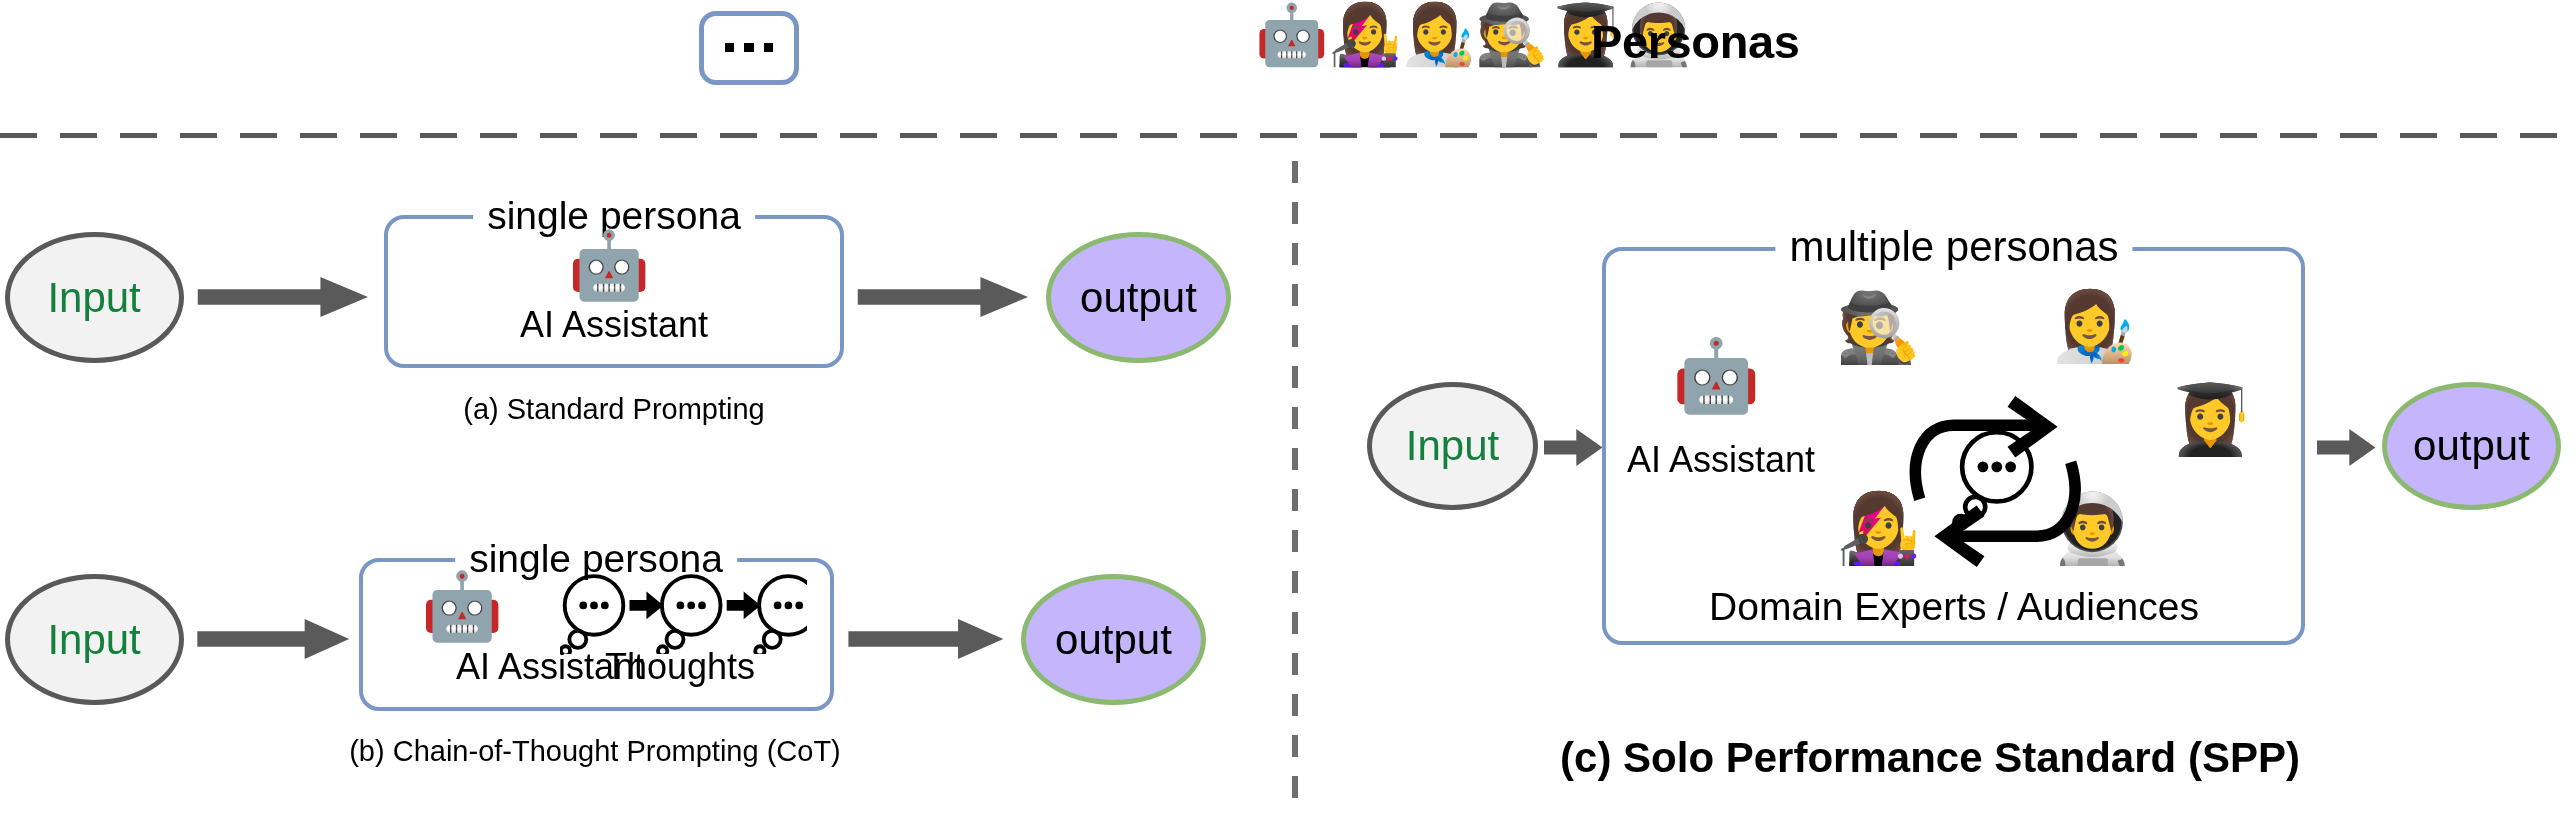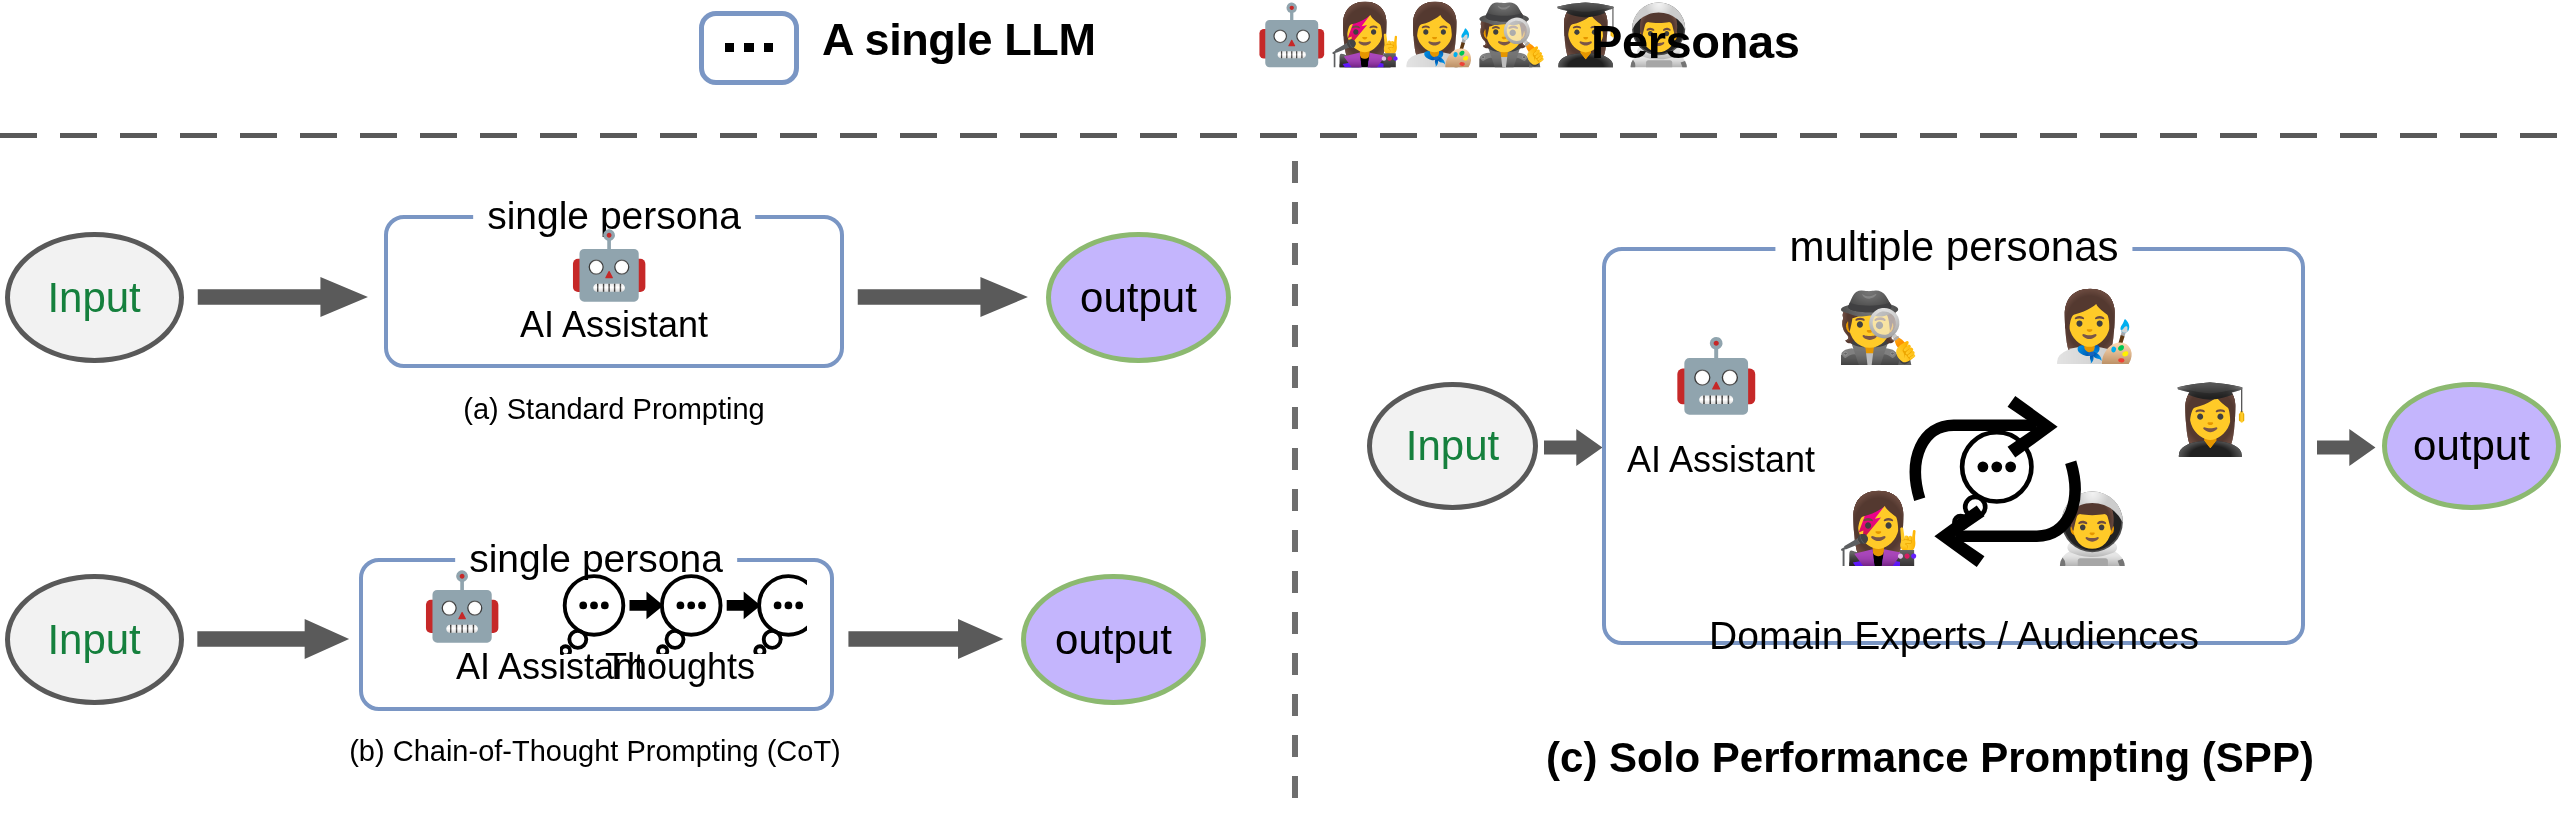--- a/index.html
+++ b/index.html
@@ -144,21 +144,20 @@
 
 <div id="figure">
 
   <div class="abs" id="legend-llm-box">
     <span class="dots3">
         <i></i>
         <i></i>
         <i></i>
       </span>
   </div>
-  <div class="abs" id="legend-llm-label">A single LLM</div>
 
   <div class="abs" id="legend-personas-icons">
     <span class="emo">🤖</span>
     <span class="emo">👩‍🎤</span>
     <span class="emo">👩‍🎨</span>
     <span class="emo">🕵️</span>
     <span class="emo">👩‍🎓</span>
     <span class="emo">👨‍🚀</span>
   </div>
   <div class="abs" id="legend-personas-label">Personas</div>
@@ -291,26 +290,26 @@
       <circle cx="108" cy="158" r="13"></circle>
       <circle cx="89" cy="178" r="8"></circle>
     </g>
     <g fill="#000">
       <circle cx="118" cy="106" r="7"></circle>
       <circle cx="136" cy="106" r="7"></circle>
       <circle cx="154" cy="106" r="7"></circle>
     </g>
   </svg>
 
-  <div class="inner-label" style="left:1954px; top:587px; transform:translateX(-50%); font-size:39px;margin-top:29px;">Domain Experts / Audiences</div>
+  <div class="inner-label" style="left:1954px; top:587px; transform:translateX(-50%); font-size:39px;">Domain Experts / Audiences</div>
 
   <svg class="arrow-gray" style="left:2317px; top:425px;" width="60" height="45" viewBox="0 0 78 58">
     <path d="M0,20 L42,20 L42,5 L76,29 L42,53 L42,38 L0,38 Z" fill="#5a5a5a"></path>
   </svg>
 
   <div class="abs ellipse output" style="left:2382px; top:382px; width:179px; height:128px;">
     <span>output</span>
   </div>
 
-  <div class="caption bold" style="left:1930px; top:737px; transform:translateX(-50%); font-size:42px;">(c) Solo Performance Prompting (SPP)</div>
+  <div class="caption bold" style="left:1930px; top:737px; transform:translateX(-50%); font-size:42px;">(c) Solo Performance Standard (SPP)</div>
 
 </div>
 
 
 </body></html>

